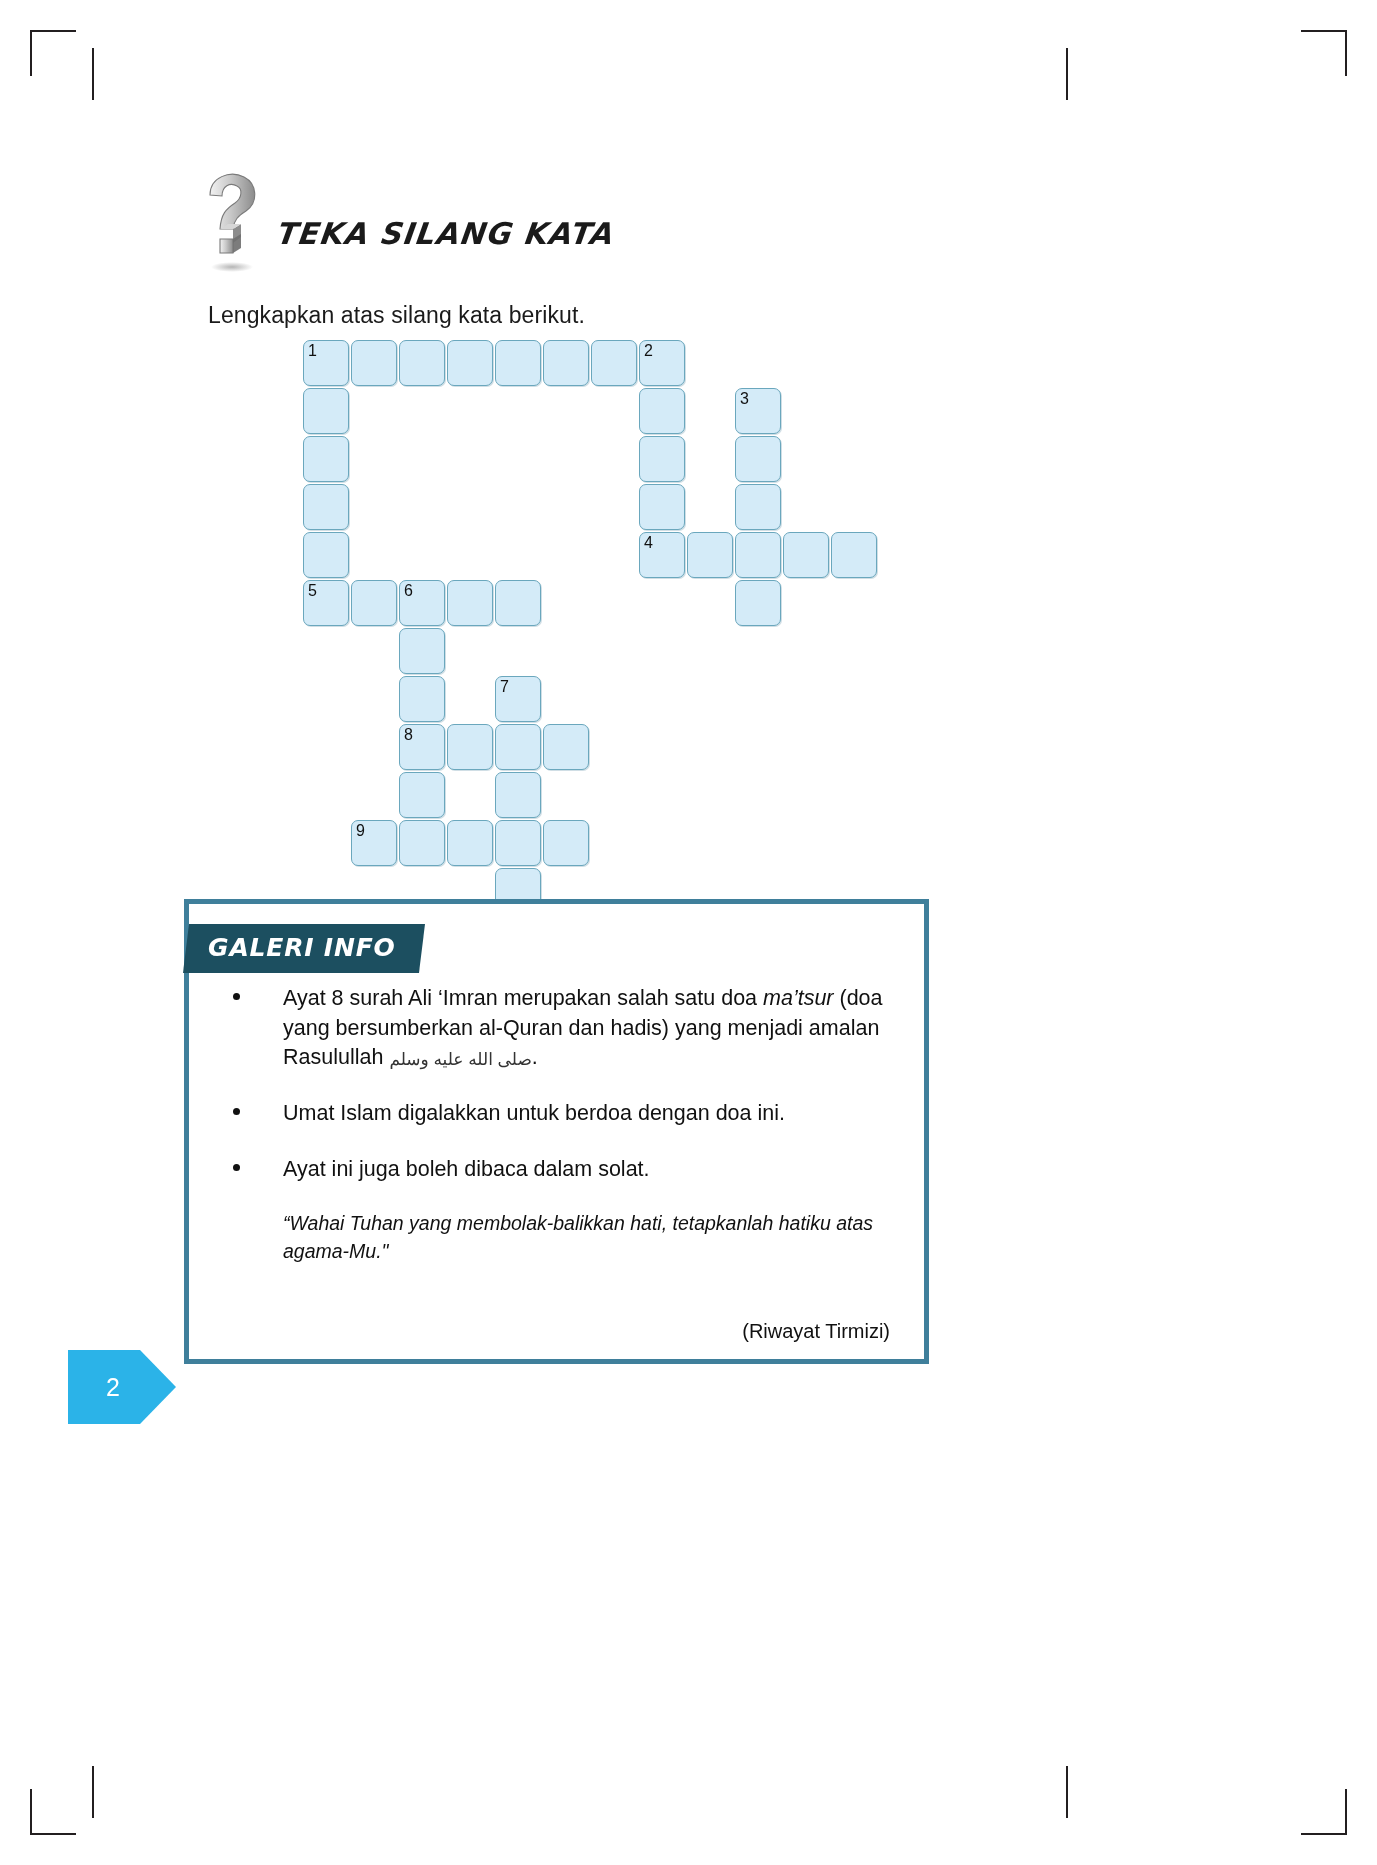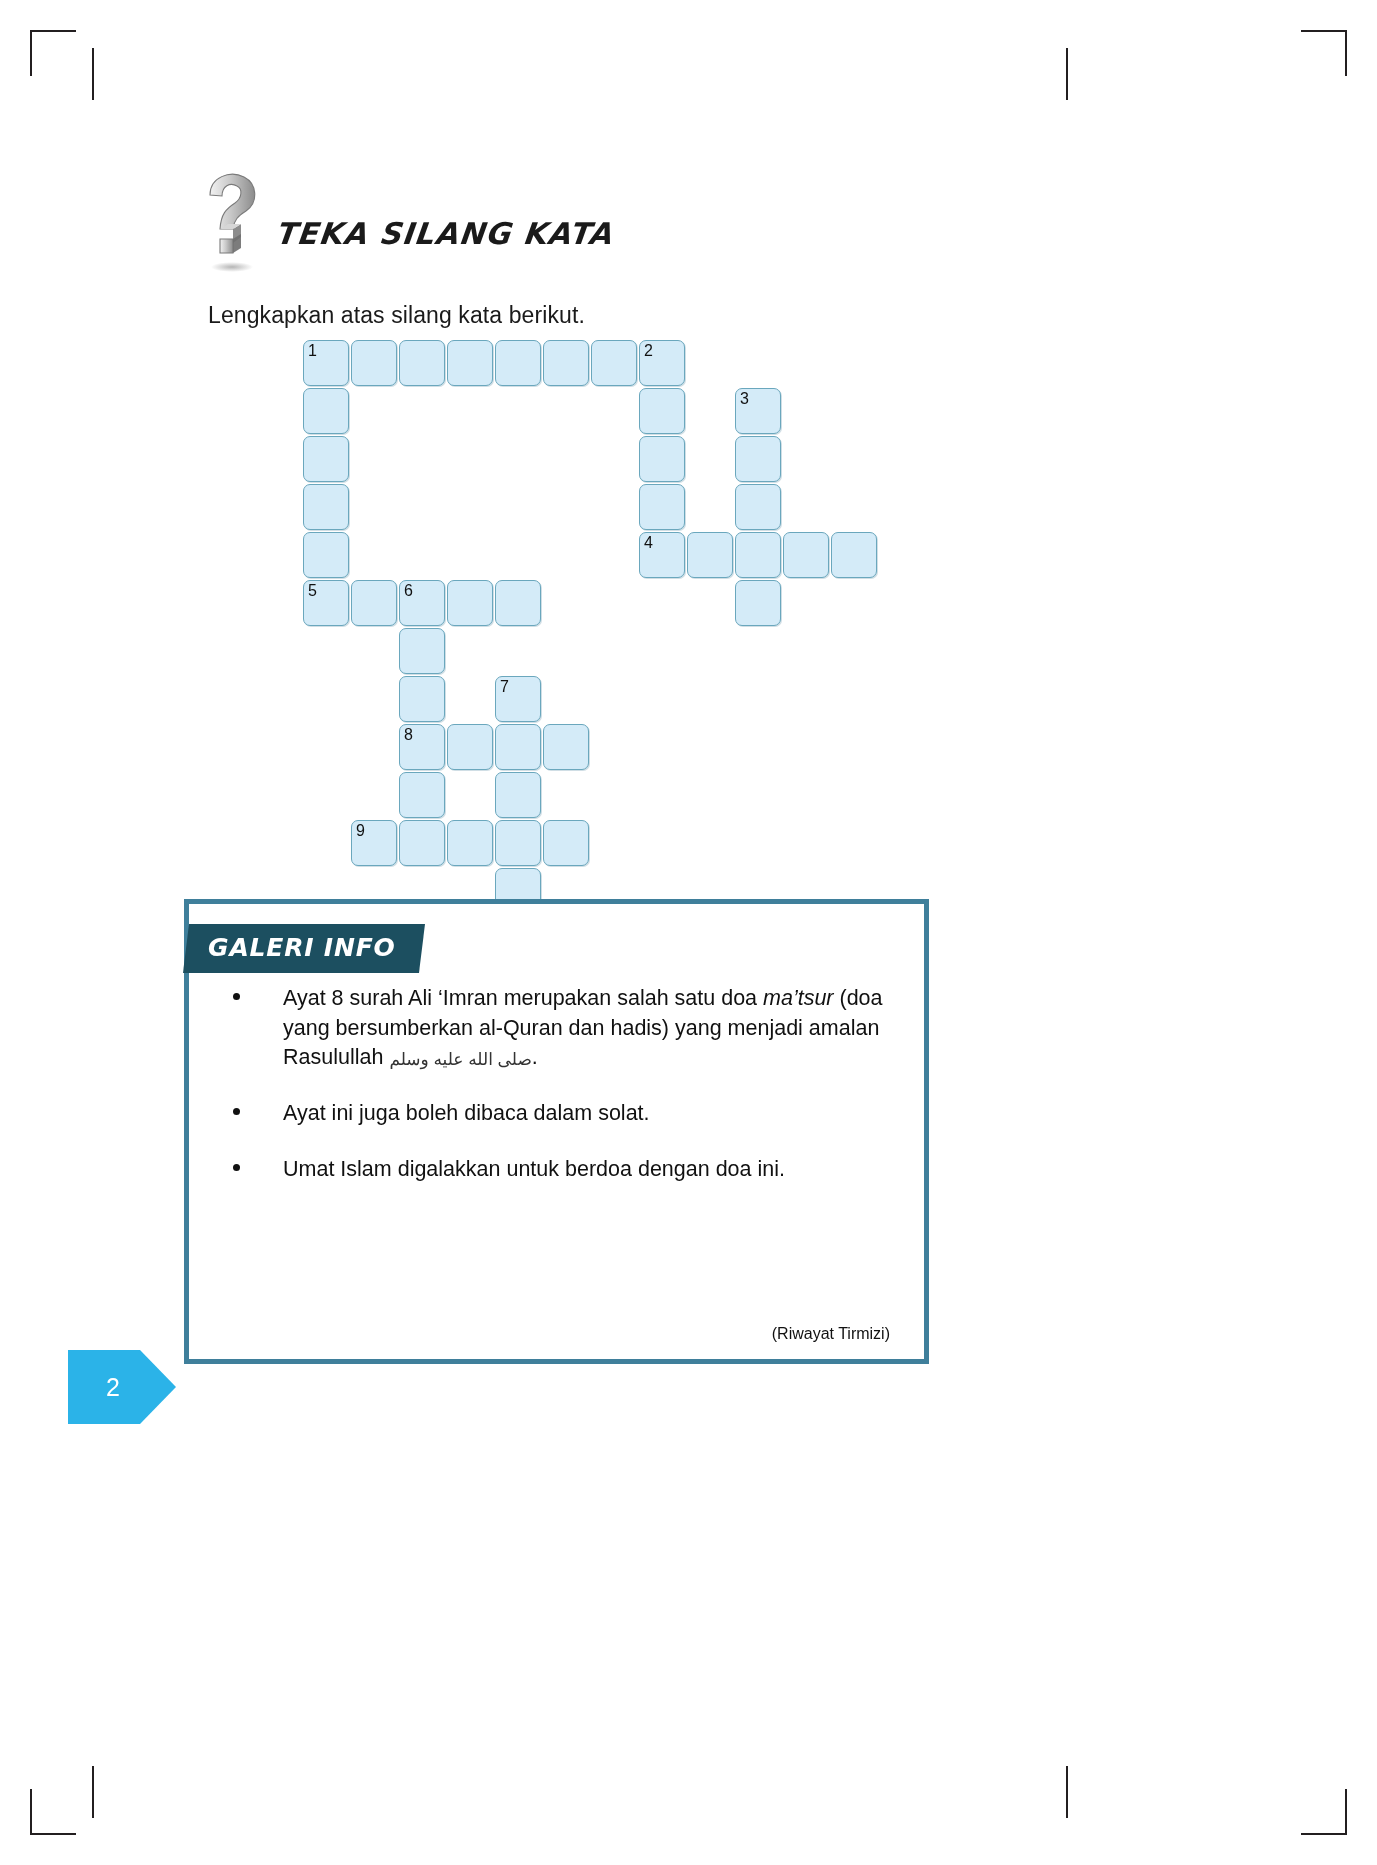--- a/index.html
+++ b/index.html
@@ -167,21 +167,21 @@
     width: 600px;
     font-size: 19.5px;
     font-style: italic;
     line-height: 1.42;
     color: #111111;
   }
   .attrib {
     position: absolute;
     right: 34px;
     bottom: 16px;
-    font-size: 16px;
+    font-size: 20px;
     color: #111111;
   }
 
   
   .page-tab {
     position: absolute;
     left: 68px;
     top: 1350px;
     width: 108px;
     height: 74px;
@@ -319,23 +319,24 @@
     <div class="cw-cell" style="left: 192px; top: 528px;"></div>
   </div>
 
 <div class="info-box">
   <div class="info-banner">
     <span>GALERI INFO</span>
   </div>
   <div class="info-body">
     <ul class="bullets" id="bullet-list">
         <li><span class="dot"></span><span>Ayat 8 surah Ali ‘Imran merupakan salah satu doa </span><span class="em-italic">ma’tsur</span><span> (doa yang bersumberkan al-Quran dan hadis) yang menjadi amalan Rasulullah </span><span class="sallam">صلى الله عليه وسلم</span><span>.</span></li>
+        <li><span class="dot"></span><span>Umat Islam digalakkan untuk berdoa dengan doa ini.</span></li>
         <li><span class="dot"></span><span>Ayat ini juga boleh dibaca dalam solat.</span></li>
-        <li><span class="dot"></span><span>Umat Islam digalakkan untuk berdoa dengan doa ini.</span></li>
       </ul>
+    <div class="quote">“Wahai Tuhan yang membolak-balikkan hati, tetapkanlah hatiku atas agama-Mu."</div>
   </div>
   <div class="attrib">(Riwayat Tirmizi)</div>
 </div>
 
 <div class="page-tab">
   <div class="arrow"></div>
   <div class="page-num">2</div>
 </div>
 
 </body></html>

